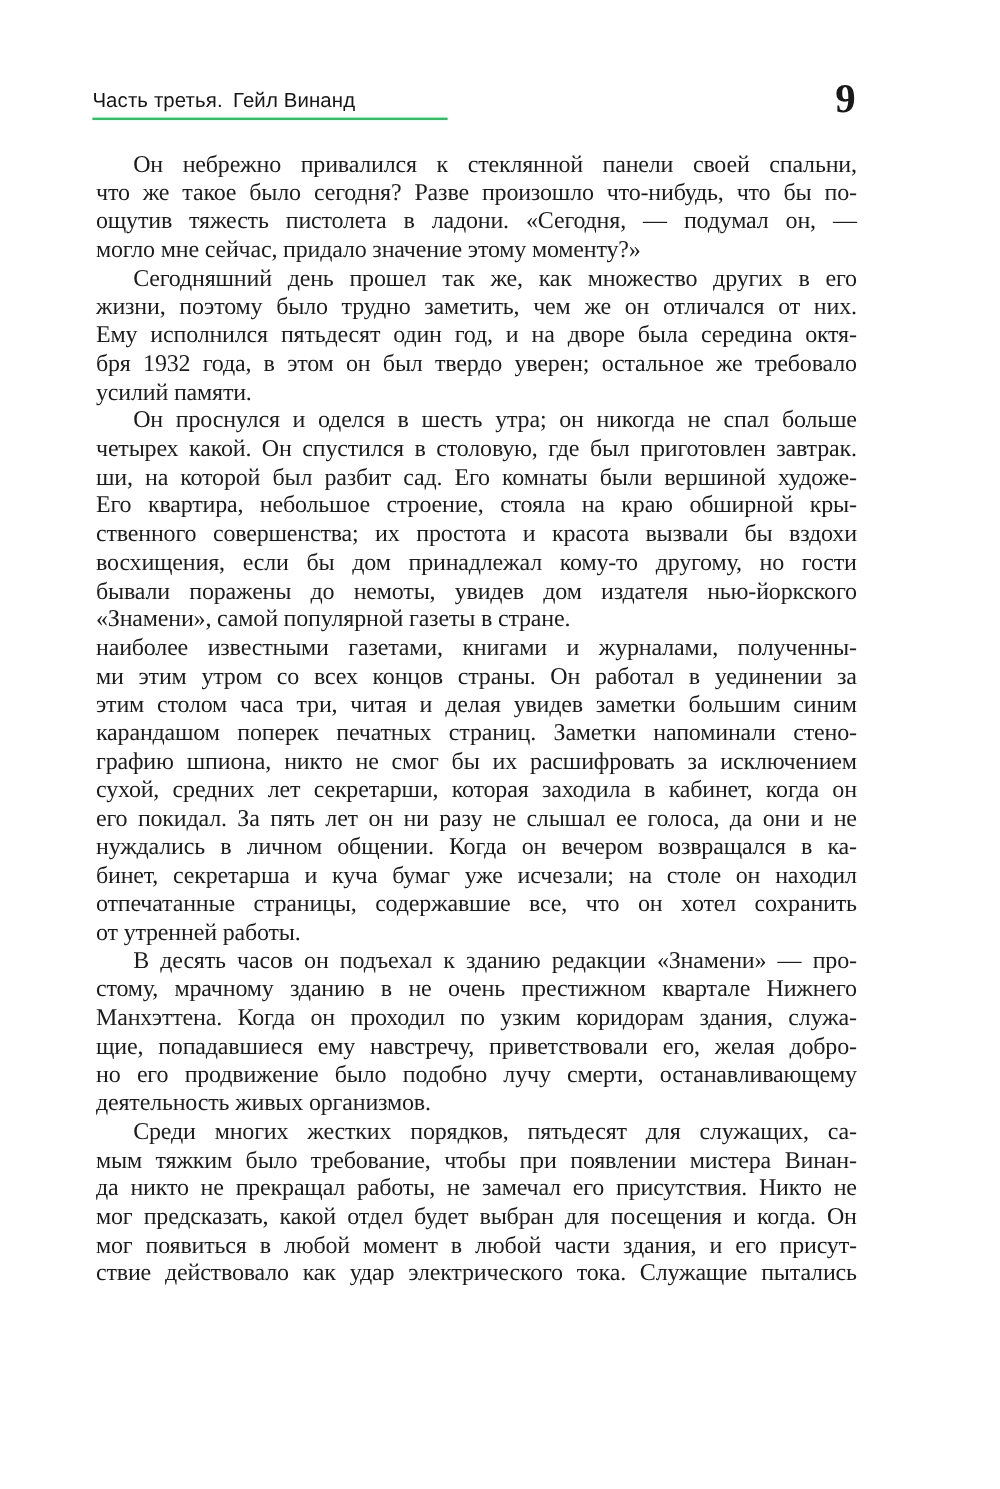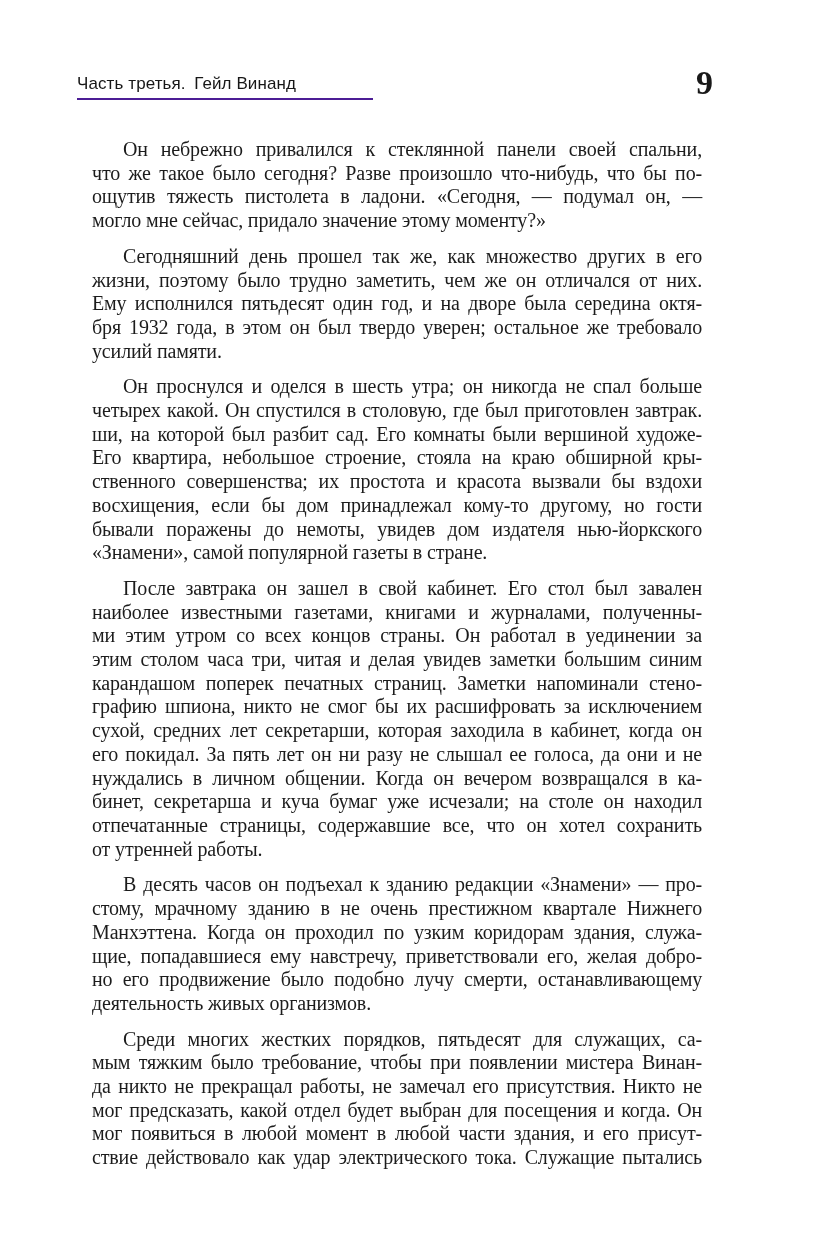--- a/index.html
+++ b/index.html
@@ -28,21 +28,21 @@
     position: absolute;
     left: -3px;
     top: 0;
     width: 296px;
     font-family: "Liberation Sans", "DejaVu Sans", sans-serif;
     font-size: 17px;
     line-height: 19px;
     letter-spacing: 0.1px;
     color: #161616;
     padding-bottom: 5px;
-    border-bottom: 2px solid #4c1d95;
+    border-bottom: 2px solid #22c55e;
     white-space: nowrap;
   }
   .pagenum {
     position: absolute;
     right: 1px;
     top: -11px;
     font-family: "Liberation Serif", "DejaVu Serif", serif;
     font-size: 34px;
     line-height: 40px;
     font-weight: 600;
@@ -51,21 +51,21 @@
   
   .textblock {
     position: absolute;
     top: 126px;
     left: 80px;
     width: 634px;
     font-size: 20px;
     letter-spacing: -0.15px;
     color: var(--ink, #1c1c1c);
   }
-  .paragraph { margin: 12px; padding: 0; }
+  .paragraph { margin: 0; padding: 0; }
   .line {
     line-height: 23.7px;
     min-height: 23.7px;
     text-align: justify;
     text-align-last: justify;
     white-space: normal;
   }
   .line.first { text-indent: 31px; }
   .line.lastline {
     text-align: left;
@@ -98,21 +98,20 @@
         <div class="line first">Он проснулся и оделся в шесть утра; он никогда не спал больше</div>
         <div class="line">четырех какой. Он спустился в столовую, где был приготовлен завтрак.</div>
         <div class="line">ши, на которой был разбит сад. Его комнаты были вершиной художе-</div>
         <div class="line">Его квартира, небольшое строение, стояла на краю обширной кры-</div>
         <div class="line">ственного совершенства; их простота и красота вызвали бы вздохи</div>
         <div class="line">восхищения, если бы дом принадлежал кому-то другому, но гости</div>
         <div class="line">бывали поражены до немоты, увидев дом издателя нью-йоркского</div>
         <div class="line lastline">«Знамени», самой популярной газеты в стране.</div>
       </div>
       <div class="paragraph">
-        <div class="line first">После завтрака он зашел в свой кабинет. Его стол был завален</div>
         <div class="line">наиболее известными газетами, книгами и журналами, полученны-</div>
         <div class="line">ми этим утром со всех концов страны. Он работал в уединении за</div>
         <div class="line">этим столом часа три, читая и делая увидев заметки большим синим</div>
         <div class="line">карандашом поперек печатных страниц. Заметки напоминали стено-</div>
         <div class="line">графию шпиона, никто не смог бы их расшифровать за исключением</div>
         <div class="line">сухой, средних лет секретарши, которая заходила в кабинет, когда он</div>
         <div class="line">его покидал. За пять лет он ни разу не слышал ее голоса, да они и не</div>
         <div class="line">нуждались в личном общении. Когда он вечером возвращался в ка-</div>
         <div class="line">бинет, секретарша и куча бумаг уже исчезали; на столе он находил</div>
         <div class="line">отпечатанные страницы, содержавшие все, что он хотел сохранить</div>

